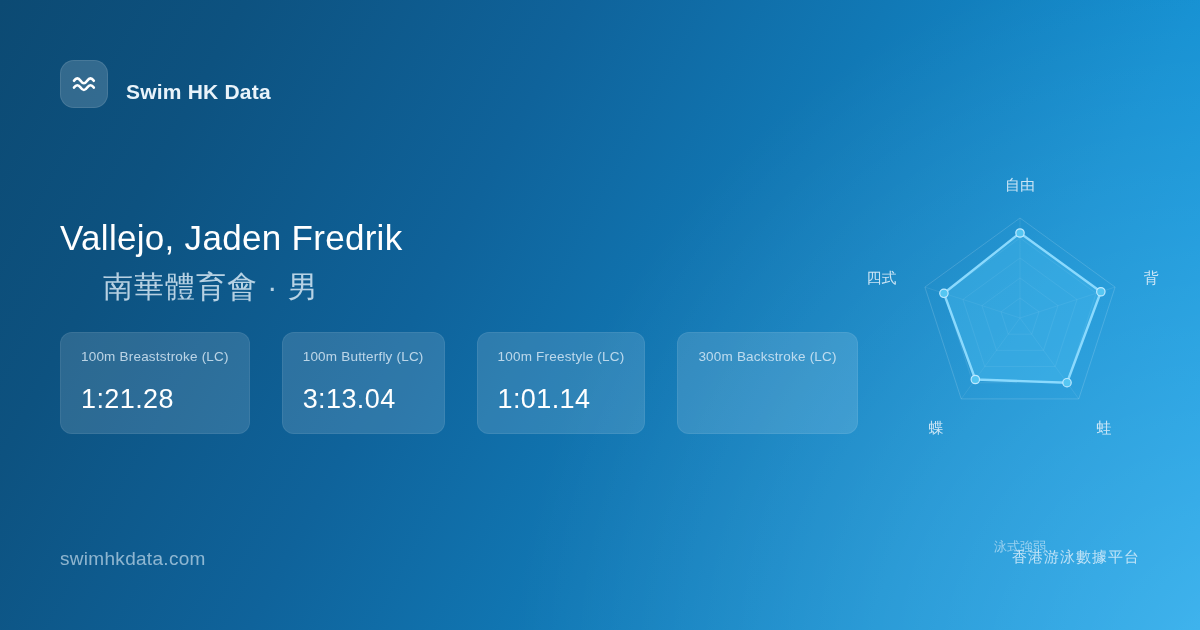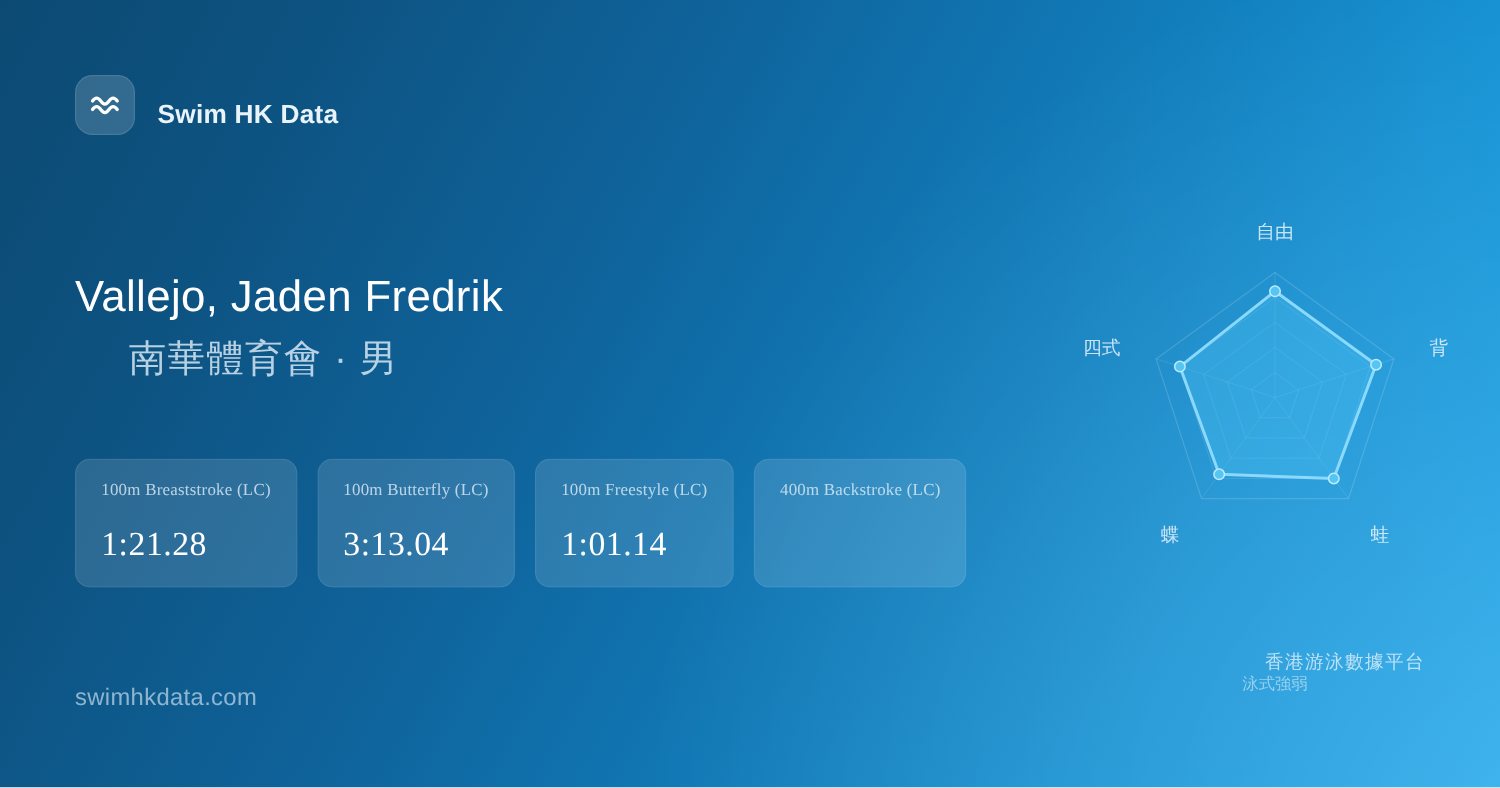--- a/index.html
+++ b/index.html
@@ -65,22 +65,22 @@
     margin-top:10px;
     font-size:30px;
     color:rgba(226,240,250,.80);
     letter-spacing:1px;
     white-space:nowrap;
     margin-left:43px;
   }
 
   
   .cards {
-    position:absolute; left:60px; top:367px;
-    display:flex; gap:16px;font-family:Liberation Serif, serif;
+    position:absolute; left:60px; top:332px;
+    display:flex; gap:32px;
   }
   .stat-card {
     min-width:140px;
     padding:16px 20px 18px 20px;
     border-radius:12px;
     background:rgba(255,255,255,.13);
     border:1px solid rgba(255,255,255,.07);
   }
   .stat-label {
     font-size:13.5px;
@@ -115,21 +115,21 @@
   }
 
   
   .footer-left {
     position:absolute; left:60px; top:548px;
     font-size:19px;
     color:rgba(221,237,249,.62);
     letter-spacing:.3px;
   }
   .footer-right {
-    position:absolute; right:60px; top:520px;
+    position:absolute; right:60px; top:548px;
     font-size:15px;
     color:rgba(228,242,252,.78);
     letter-spacing:1px;
     text-align:left;
   }
 </style>
 </head>
 <body>
 
 <div id="card">
@@ -157,21 +157,21 @@
     </div>
     <div class="stat-card">
       <div class="stat-label">100m Butterfly  (LC)</div>
       <div class="stat-value">3:13.04</div>
     </div>
     <div class="stat-card">
       <div class="stat-label">100m Freestyle  (LC)</div>
       <div class="stat-value">1:01.14</div>
     </div>
     <div class="stat-card">
-      <div class="stat-label">400m Backstroke  (LC)</div>
+      <div class="stat-label">300m Backstroke  (LC)</div>
     </div>
   </div>
 
   <div id="radar-wrap">
     <svg id="radar-svg" width="300" height="300" viewBox="0 0 300 300">
         <polygon points="150,130 169.02113032590307,143.81966011250105 161.75570504584945,166.18033988749895 138.24429495415055,166.18033988749895 130.97886967409693,143.81966011250105" fill="none" stroke="rgba(255,255,255,0.28)" stroke-width="0.8" stroke-opacity="0.42"></polygon>
         <polygon points="150,110 188.04226065180615,137.6393202250021 173.51141009169893,182.3606797749979 126.48858990830108,182.3606797749979 111.95773934819385,137.6393202250021" fill="none" stroke="rgba(255,255,255,0.28)" stroke-width="0.8" stroke-opacity="0.42"></polygon>
         <polygon points="150,90 207.06339097770922,131.45898033750316 185.2671151375484,198.54101966249686 114.73288486245161,198.54101966249686 92.93660902229078,131.45898033750316" fill="none" stroke="rgba(255,255,255,0.28)" stroke-width="0.8" stroke-opacity="0.42"></polygon>
         <polygon points="150,70 226.0845213036123,125.2786404500042 197.02282018339787,214.72135954999578 102.97717981660216,214.72135954999578 73.91547869638771,125.27864045000422" fill="none" stroke="rgba(255,255,255,0.28)" stroke-width="0.8" stroke-opacity="0.42"></polygon>
         <polygon points="150,50 245.10565162951536,119.09830056250526 208.77852522924732,230.90169943749476 91.2214747707527,230.90169943749476 54.894348370484636,119.09830056250527" fill="none" stroke="rgba(255,255,255,0.28)" stroke-width="1" stroke-opacity="0.55"></polygon>

